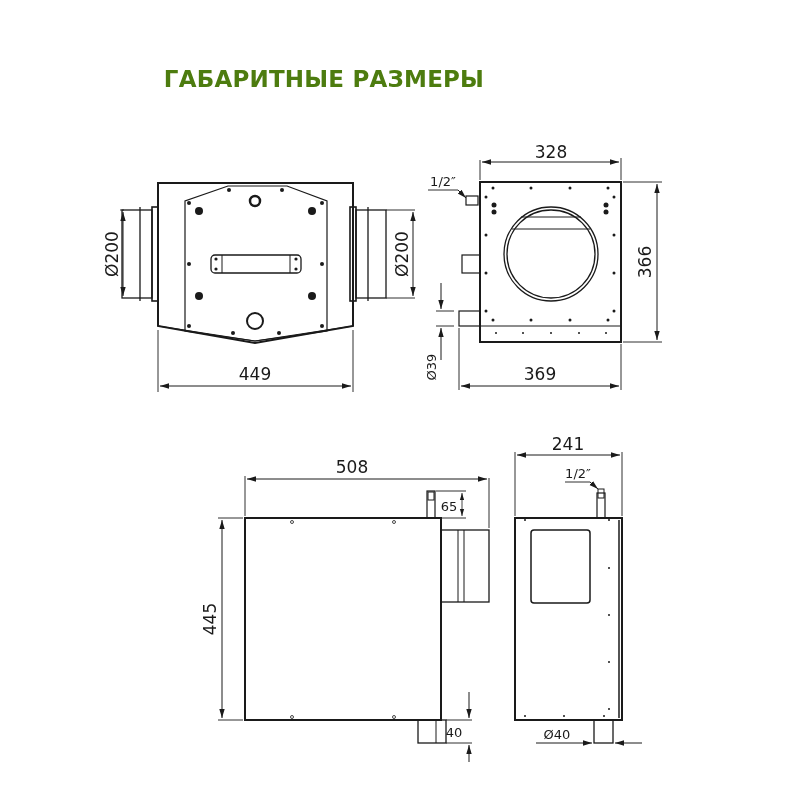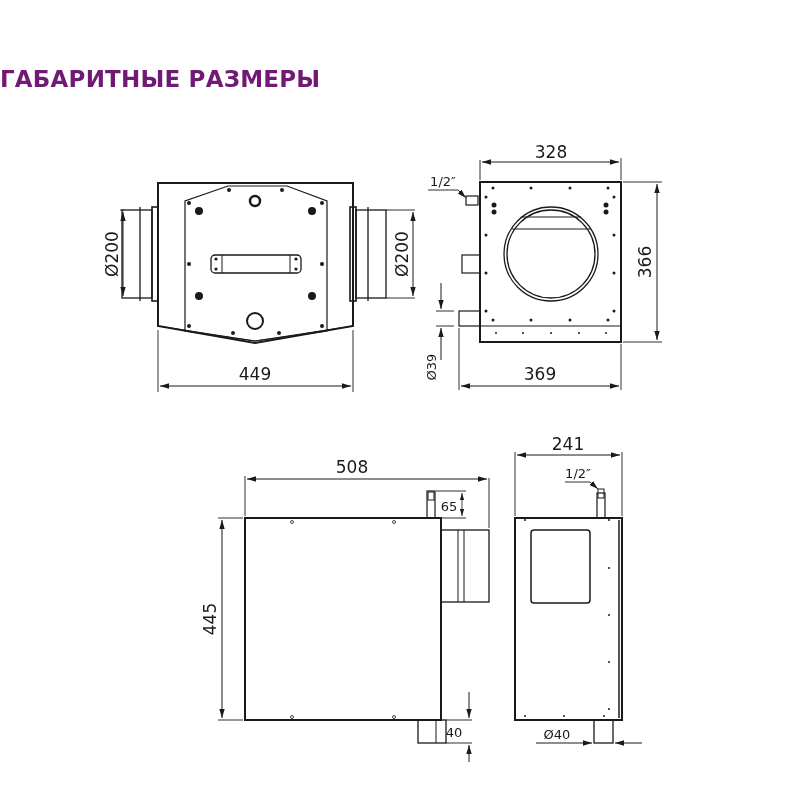--- a/index.html
+++ b/index.html
@@ -1,17 +1,17 @@
 <!DOCTYPE html>
 <html><head>
 <meta charset="utf-8">
 <style>
   html, body { margin:0; padding:0; background:#ffffff; }
   body { width:800px; height:800px; position:relative; overflow:hidden; font-family:"Liberation Sans", sans-serif; }
-  .title { position:absolute; top:66px; left:0; width:648px; font-family:"DejaVu Sans", sans-serif; font-size:23px; font-weight:bold; color:#701a75; letter-spacing:0.2px; }
+  .title { position:absolute; top:66px; left:0; width:648px; text-align:center; font-family:"DejaVu Sans", sans-serif; font-size:23px; font-weight:bold; color:#4d7c0f; letter-spacing:0.2px; }
   svg { position:absolute; left:0; top:0; }
   .dim { font-family:"DejaVu Sans", sans-serif; font-size:17px; fill:#1a1a1a; }
   .dim-sm { font-family:"DejaVu Sans", sans-serif; font-size:13px; fill:#1a1a1a; }
 </style>
 </head>
 <body>
 
 <div class="title">ГАБАРИТНЫЕ РАЗМЕРЫ</div>
 
 <svg width="800" height="800" viewBox="0 0 800 800">

